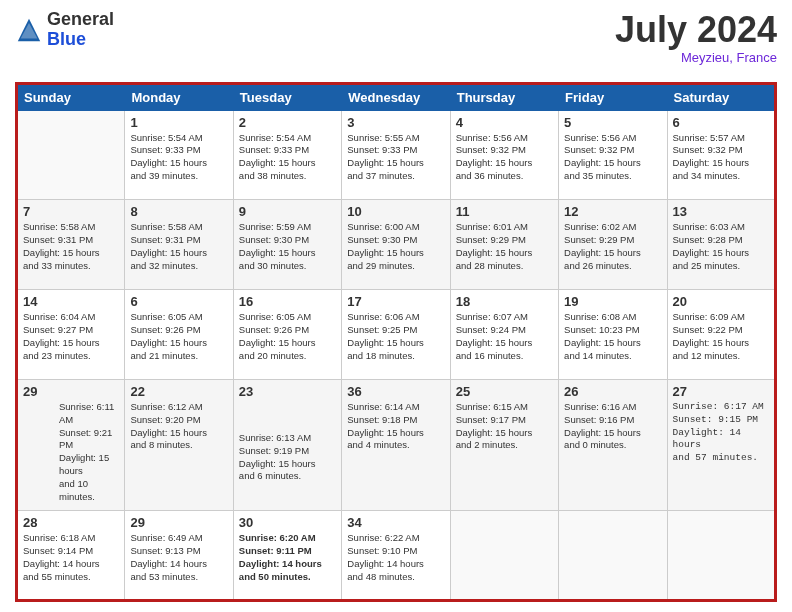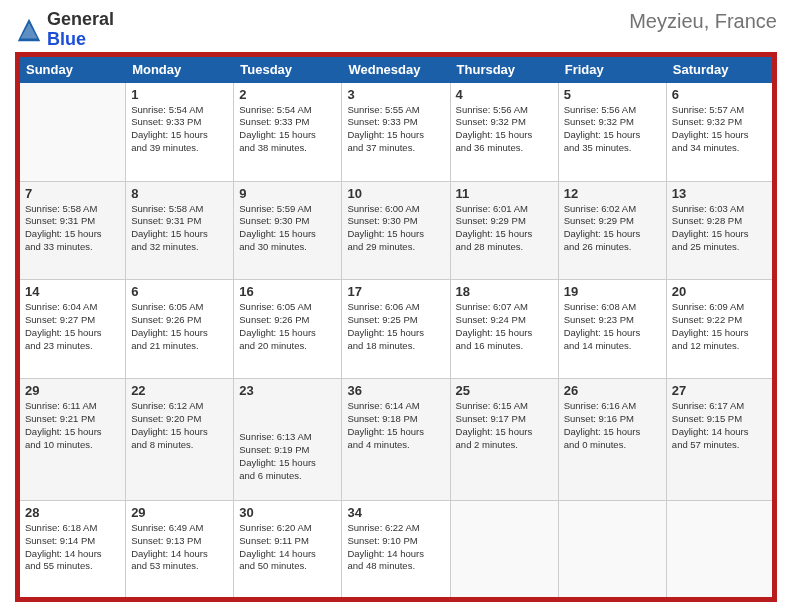--- a/index.html
+++ b/index.html
@@ -14,21 +14,21 @@
       width: 792px;
       height: 612px;
       padding: 10px 15px;
       display: flex;
       flex-direction: column;
     }
     .header {
       display: flex;
       justify-content: space-between;
       align-items: flex-start;
-      margin-bottom: 2px;
+      margin-bottom: 17px;
     }
     .logo {
       display: flex;
       align-items: center;
       gap: 4px;
     }
     .logo-text {
       display: flex;
       flex-direction: column;
       line-height: 1.1;
@@ -50,26 +50,26 @@
     .title-block {
       text-align: right;
     }
     .title-month {
       font-size: 36px;
       font-weight: bold;
       color: #333;
       line-height: 1.1;
     }
     .title-location {
-      font-size: 20px;
-      color: #737373;
+      font-size: 13px;
+      color: #6d28d9;
     }
     .calendar {
       flex: 1;
-      border: 5px solid #b91c1c;
+      border: 3px solid #b91c1c;
       border-collapse: collapse;
       width: 100%;
       table-layout: fixed;
     }
     .calendar th {
       background: #1a5fa8;
       color: #fff;
       text-align: left;
       padding: 5px 6px;
       font-size: 13px;
@@ -112,20 +112,21 @@
       <svg class="logo-icon" viewBox="0 0 40 40">
         <polygon points="20,4 36,36 4,36" fill="#1a5fa8"></polygon>
         <polygon points="20,10 32,32 8,32" fill="#fff" opacity="0.3"></polygon>
       </svg>
       <div class="logo-text">
         <span class="logo-general">General</span>
         <span class="logo-blue">Blue</span>
       </div>
     </div>
     <div class="title-block">
+      <div class="title-month">July 2024</div>
       <div class="title-location">Meyzieu, France</div>
     </div>
   </div>
 
   <table class="calendar">
     <thead>
       <tr>
         <th>Sunday</th>
         <th>Monday</th>
         <th>Tuesday</th>
@@ -264,36 +265,36 @@
           <td>
             <span class="day-number">18</span>
             <div class="day-info" style="white-space: pre-line;">Sunrise: 6:07 AM
 Sunset: 9:24 PM
 Daylight: 15 hours
 and 16 minutes.</div>
           </td>
           <td>
             <span class="day-number">19</span>
             <div class="day-info" style="white-space: pre-line;">Sunrise: 6:08 AM
-Sunset: 9:23 PM
+Sunset: 10:23 PM
 Daylight: 15 hours
 and 14 minutes.</div>
           </td>
           <td>
             <span class="day-number">20</span>
             <div class="day-info" style="white-space: pre-line;">Sunrise: 6:09 AM
 Sunset: 9:22 PM
 Daylight: 15 hours
 and 12 minutes.</div>
           </td>
         </tr>
         <tr class="row-shaded">
           <td>
             <span class="day-number">29</span>
-            <div class="day-info" style="white-space: pre-line;">Sunrise: 6:11 AM
+            <div class="day-info" style="white-space: pre-line; margin-left: 36px;">Sunrise: 6:11 AM
 Sunset: 9:21 PM
 Daylight: 15 hours
 and 10 minutes.</div>
           </td>
           <td>
             <span class="day-number">22</span>
             <div class="day-info" style="white-space: pre-line;">Sunrise: 6:12 AM
 Sunset: 9:20 PM
 Daylight: 15 hours
 and 8 minutes.</div>
@@ -321,21 +322,21 @@
           </td>
           <td>
             <span class="day-number">26</span>
             <div class="day-info" style="white-space: pre-line;">Sunrise: 6:16 AM
 Sunset: 9:16 PM
 Daylight: 15 hours
 and 0 minutes.</div>
           </td>
           <td>
             <span class="day-number">27</span>
-            <div class="day-info" style="white-space: pre-line;">Sunrise: 6:17 AM
+            <div class="day-info" style="white-space: pre-line; font-family: Liberation Mono, monospace;">Sunrise: 6:17 AM
 Sunset: 9:15 PM
 Daylight: 14 hours
 and 57 minutes.</div>
           </td>
         </tr>
         <tr>
           <td>
             <span class="day-number">28</span>
             <div class="day-info" style="white-space: pre-line;">Sunrise: 6:18 AM
 Sunset: 9:14 PM
@@ -344,21 +345,21 @@
           </td>
           <td>
             <span class="day-number">29</span>
             <div class="day-info" style="white-space: pre-line;">Sunrise: 6:49 AM
 Sunset: 9:13 PM
 Daylight: 14 hours
 and 53 minutes.</div>
           </td>
           <td>
             <span class="day-number">30</span>
-            <div class="day-info" style="white-space: pre-line;">Sunrise: 6:20 AM
+            <div class="day-info" style="white-space: pre-line; font-weight: bold;">Sunrise: 6:20 AM
 Sunset: 9:11 PM
 Daylight: 14 hours
 and 50 minutes.</div>
           </td>
           <td>
             <span class="day-number">34</span>
             <div class="day-info" style="white-space: pre-line;">Sunrise: 6:22 AM
 Sunset: 9:10 PM
 Daylight: 14 hours
 and 48 minutes.</div>

